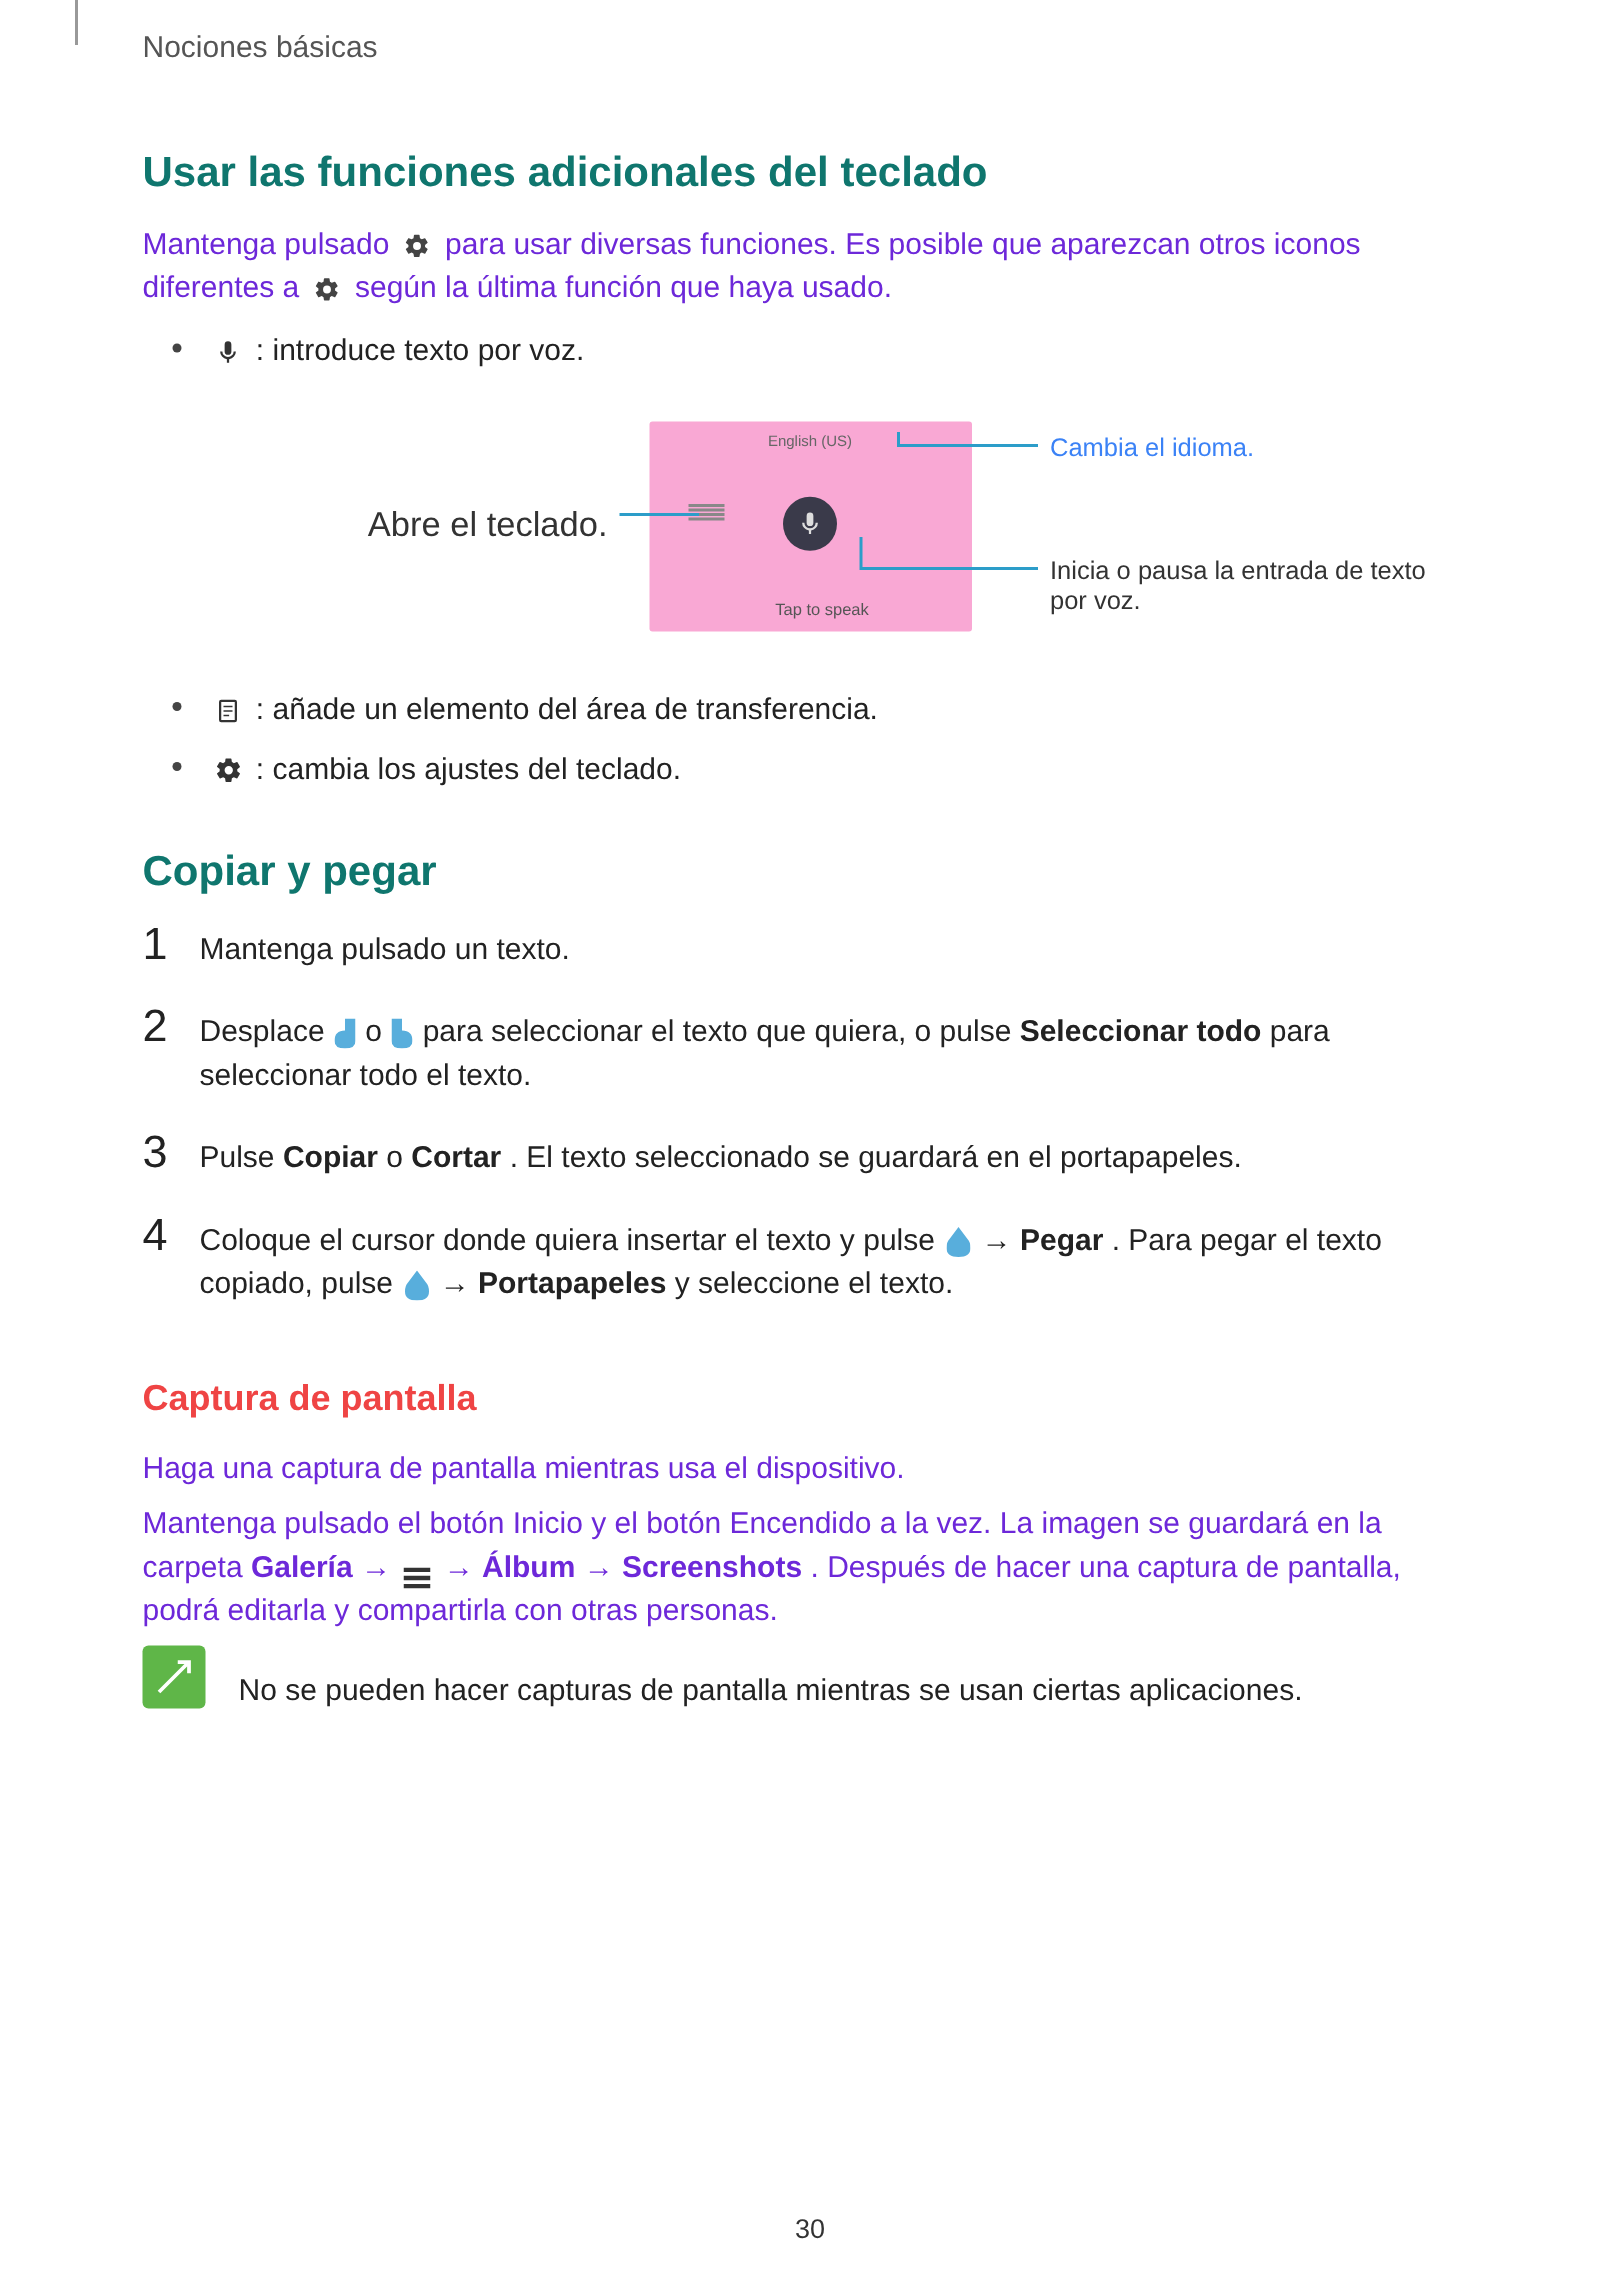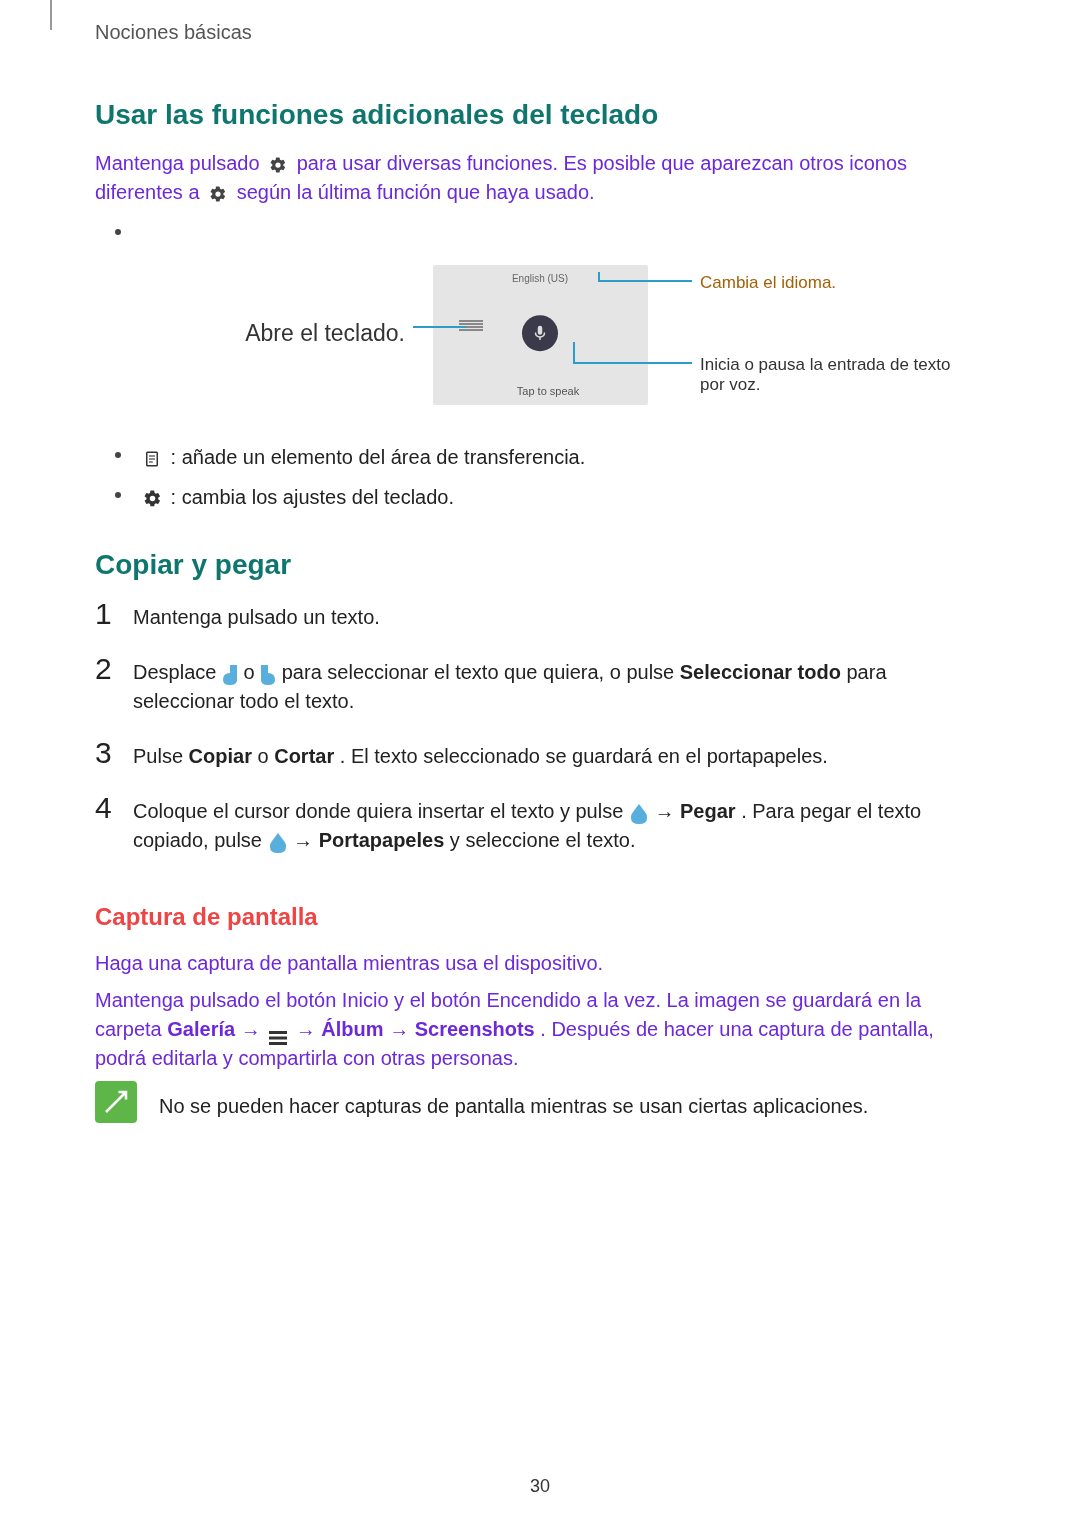--- a/index.html
+++ b/index.html
@@ -80,21 +80,21 @@
       display: flex;
       align-items: center;
       justify-content: center;
       margin: 20px 0 25px 0;
       position: relative;
       height: 160px;
     }
     .voice-panel {
       width: 215px;
       height: 140px;
-      background: #e5e5e5;
+      background: #f9a8d4;
       border-radius: 2px;
       position: relative;
     }
     .voice-panel-top {
       position: absolute;
       top: 8px;
       left: 0; right: 0;
       text-align: center;
       color: #666;
       font-size: 10px;
@@ -141,21 +141,21 @@
       top: 65px;
       font-size: 23px;
       color: #333;
       text-align: right;
     }
     .label-right-top {
       position: absolute;
       left: 605px;
       top: 18px;
       font-size: 17px;
-      color: #a16207;
+      color: #3b82f6;
     }
     .label-right-bot {
       position: absolute;
       left: 605px;
       top: 100px;
       font-size: 17px;
       color: #333;
     }
     .ol {
       list-style: none;
@@ -178,21 +178,21 @@
       width: 38px;
       flex-shrink: 0;
       line-height: 1;
     }
     .ol li .step-body {
       flex: 1;
       padding-top: 4px;
     }
     .note-box {
       display: flex;
-      align-items: center;
+      align-items: flex-end;
       gap: 22px;
     }
     .note-icon {
       width: 42px;
       height: 42px;
       background: #5fb648;
       border-radius: 4px;
       display: flex;
       align-items: center;
       justify-content: center;
@@ -258,20 +258,28 @@
       <svg viewBox="0 0 24 24" width="18" height="18">
           <path fill="#444" d="M19.14,12.94a7,7,0,0,0,.05-.94,7,7,0,0,0-.05-.94l2.11-1.65a.5.5,0,0,0,.12-.64l-2-3.46a.5.5,0,0,0-.61-.22l-2.49,1a7,7,0,0,0-1.63-.94l-.38-2.65A.5.5,0,0,0,13.77,2H9.77a.5.5,0,0,0-.49.42l-.38,2.65a7,7,0,0,0-1.63.94l-2.49-1a.5.5,0,0,0-.61.22l-2,3.46a.5.5,0,0,0,.12.64L4.4,11a7,7,0,0,0-.05.94,7,7,0,0,0,.05.94L2.29,14.53a.5.5,0,0,0-.12.64l2,3.46a.5.5,0,0,0,.61.22l2.49-1a7,7,0,0,0,1.63.94l.38,2.65a.5.5,0,0,0,.49.42h4a.5.5,0,0,0,.49-.42l.38-2.65a7,7,0,0,0,1.63-.94l2.49,1a.5.5,0,0,0,.61-.22l2-3.46a.5.5,0,0,0-.12-.64ZM12,15.5A3.5,3.5,0,1,1,15.5,12,3.5,3.5,0,0,1,12,15.5Z"></path>
         </svg>
     </span>
     <span> según la última función que haya usado.</span>
   </p>
 
   <ul class="bullet-list">
     <li>
       <span class="dot"></span>
+      <span>
+        <span class="inline-icon">
+          <svg viewBox="0 0 24 24" width="18" height="18">
+              <path fill="#333" d="M12 14a3 3 0 0 0 3-3V5a3 3 0 0 0-6 0v6a3 3 0 0 0 3 3zm5-3a5 5 0 0 1-10 0H5a7 7 0 0 0 6 6.92V21h2v-3.08A7 7 0 0 0 19 11z"></path>
+            </svg>
+        </span>
+        <span> : introduce texto por voz.</span>
+      </span>
     </li>
   </ul>
 
   <div class="diagram-area">
     <div class="label-left">Abre el teclado.</div>
     <div class="label-right-top">Cambia el idioma.</div>
     <div class="label-right-bot" style="max-width:260px">Inicia o pausa la entrada de texto por voz.</div>
 
     <div class="voice-panel">
       <div class="voice-panel-top">English (US)</div>

